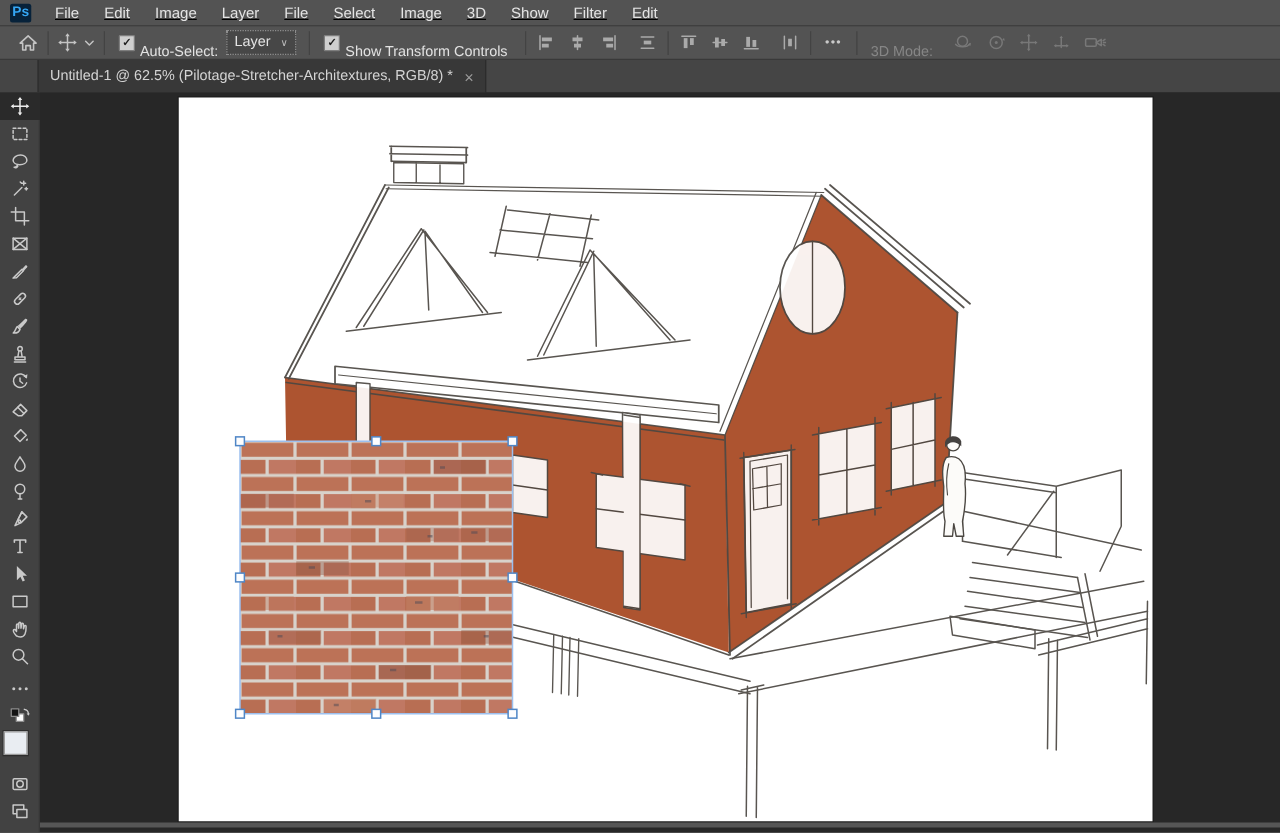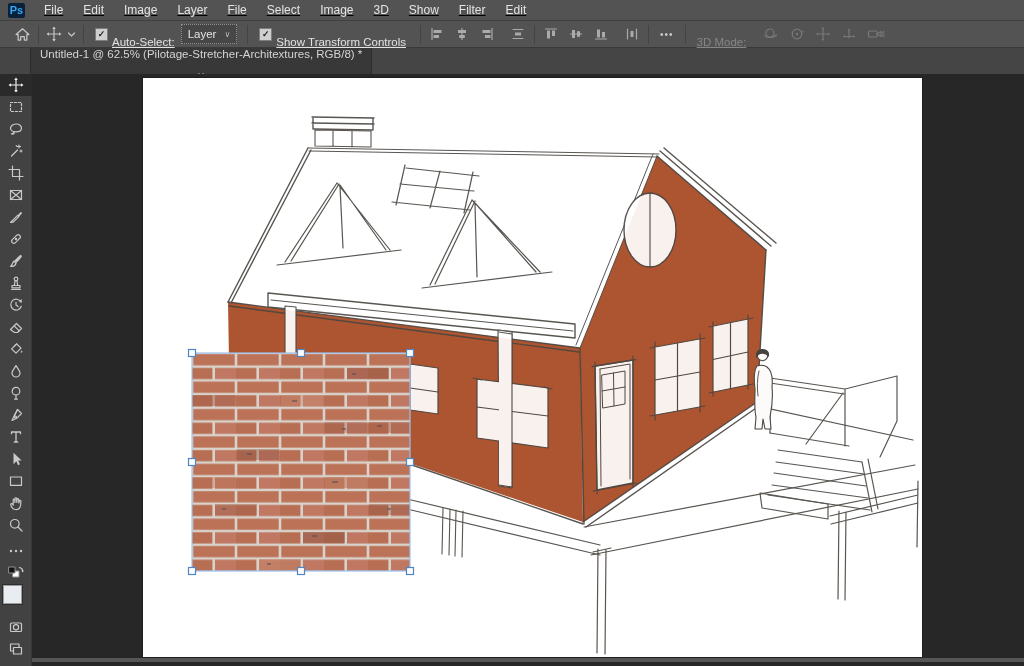--- a/index.html
+++ b/index.html
@@ -12,39 +12,39 @@
            color:#35a7f5;font-size:11px;font-weight:bold;display:flex;align-items:center;justify-content:center;}
   .menu-items{display:flex;align-items:center;gap:0;text-decoration:underline;}
   .menu-items .menu-item{color:#e4e4e4;font-size:12px;padding:0 10px;cursor:default;line-height:20px;}
   
   .optionsbar{position:absolute;left:0;top:21px;width:1024px;height:27px;background:#535353;
               display:flex;align-items:center;border-bottom:1px solid #393939;box-sizing:border-box;color:#dcdcdc;}
   .ob-sep{width:1px;height:19px;background:#434343;margin:0 7px;flex:0 0 1px;}
   .ob-icon{display:flex;align-items:center;justify-content:center;}
   .ob-icon svg{stroke:#c4c4c4;fill:none;stroke-width:1.2;stroke-linecap:round;stroke-linejoin:round;}
   .ob-icon svg .f{fill:#c4c4c4;stroke:none;}
-  .ob-label{font-size:11.5px;color:#e2e2e2;margin:16px 6px 0 4px;text-decoration:underline;}
+  .ob-label{font-size:11.5px;color:#e2e2e2;margin:16px 6px 0 4px;}
   .checkbox{width:11px;height:11px;background:#cfcfcf;border:1px solid #7e7e7e;border-radius:1px;
             display:flex;align-items:center;justify-content:center;margin-left:4px;}
   .checkbox .check{color:#1c1c1c;font-size:9px;font-weight:bold;line-height:1;}
   .dropdown{height:18px;background:#474747;border:1px dotted #8e8e8e;display:flex;align-items:center;
             padding:0 6px;font-size:11.5px;color:#e3e3e3;gap:8px;}
   .dd-chev{font-size:8px;color:#bdbdbd;}
   .align-group{display:flex;align-items:center;gap:11px;margin:0 2px;}
   .align-group .ob-icon svg{stroke:#aaaaaa;}
   .align-group .ob-icon svg .f{fill:#aaaaaa;}
   .more-glyph{color:#c9c9c9;font-size:10px;letter-spacing:1px;margin:0 4px;}
   .mode3d{display:flex;align-items:center;gap:10px;}
   .mode3d .ob-label{color:#868686;}
   .mode3d .ob-icon svg{stroke:#787878;}
   .mode3d .ob-icon svg .f{fill:#787878;}
   
   .tabbar{position:absolute;left:0;top:48px;width:1024px;height:26px;background:#454545;}
   .tab{position:absolute;left:30px;top:0;height:26px;background:#383838;border-right:1px solid #2c2c2c;
-       border-left:1px solid #2c2c2c;display:flex;align-items:center;padding:0 9px;gap:9px;flex-direction:column;}
+       border-left:1px solid #2c2c2c;display:flex;align-items:center;padding:0 9px;gap:9px;}
   .tab-title{font-size:11.5px;color:#d4d4d4;white-space:nowrap;}
   .tab-close{font-size:13px;color:#9b9b9b;line-height:1;}
   
   .workspace{position:absolute;left:0;top:74px;width:1024px;height:592px;}
   .toolbar{position:absolute;left:0;top:0;width:32px;height:592px;background:#424242;
            border-right:1px solid #373737;box-sizing:border-box;display:flex;flex-direction:column;align-items:center;}
   .tool{width:32px;height:22px;display:flex;align-items:center;justify-content:center;flex:0 0 22px;}
   .tool svg{stroke:#c9c9c9;fill:none;stroke-width:1.2;stroke-linecap:round;stroke-linejoin:round;}
   .tool svg .f{fill:#c9c9c9;stroke:none;}
   .tool.selected{background:#2a2a2a;}

